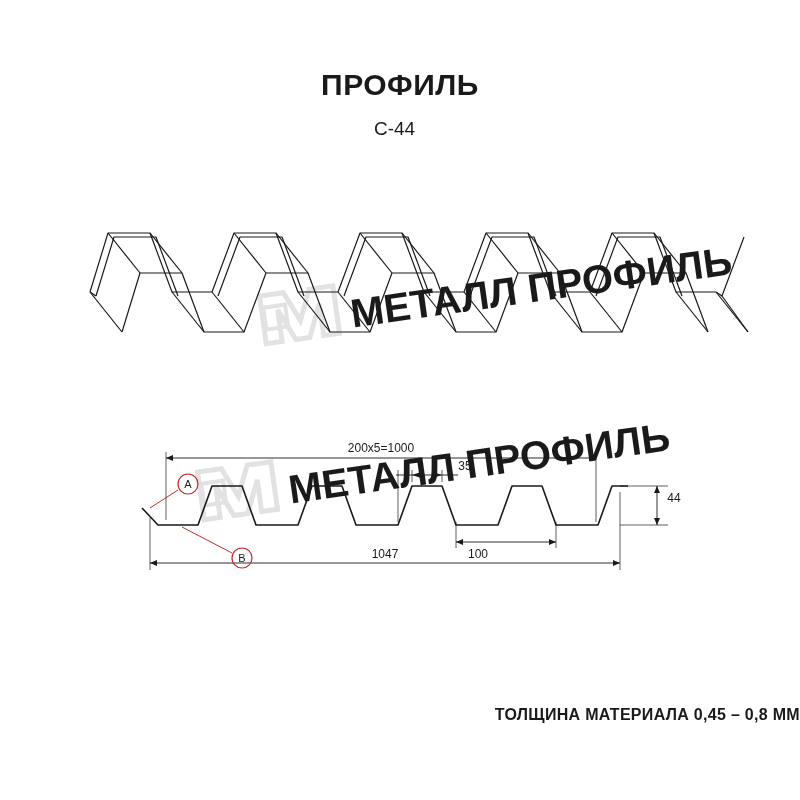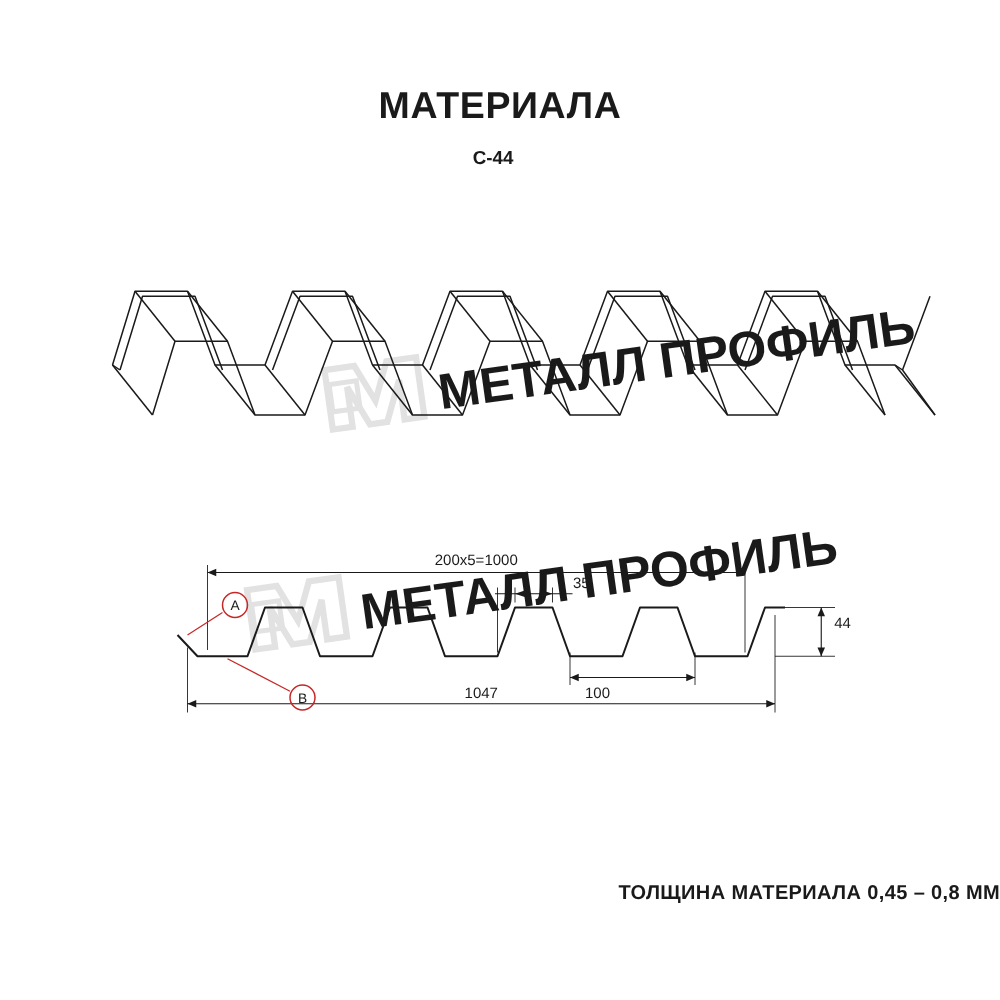--- a/index.html
+++ b/index.html
@@ -30,22 +30,22 @@
     font-weight: bold;
     letter-spacing: 0.5px;
     color: #1a1a1a;
   }
   .subtitle {
     position: absolute;
     top: 118px;
     left: 0;
     width: 789px;
     text-align: center;
-    font-size: 15px;
-    font-weight: bold;
+    font-size: 19px;
+    font-weight: normal;
     color: #1a1a1a;
   }
   .footer {
     position: absolute;
     top: 706px;
     left: 0;
     width: 800px;
     text-align: right;
     font-size: 16px;
     font-weight: bold;
@@ -76,21 +76,21 @@
   text {
     font-family: "Liberation Sans", sans-serif;
     fill: #1a1a1a;
   }
 </style>
 </head>
 <body>
 
 <div class="page">
 
-  <div class="title">МАТЕРИАЛА</div>
+  <div class="title">ПРОФИЛЬ</div>
   <div class="subtitle">С-44</div>
 
   <div class="wm wm1">
     <svg width="360" height="110" viewBox="0 0 360 110">
       <g transform="rotate(-8 180 55)">
         <path d="M8 40 L8 88 L24 88 L24 56 L38 88 L52 88 L66 56 L66 88 L82 88 L82 40 L58 40 L45 70 L32 40 Z" fill="none" stroke="#e2e2e2" stroke-width="5"></path>
         <rect x="10" y="52" width="22" height="22" fill="none" stroke="#e2e2e2" stroke-width="4"></rect>
         <text x="96" y="84" font-size="40" font-weight="bold" fill="#e2e2e2">МЕТАЛЛ ПРОФИЛЬ</text>
       </g>
     </svg>

